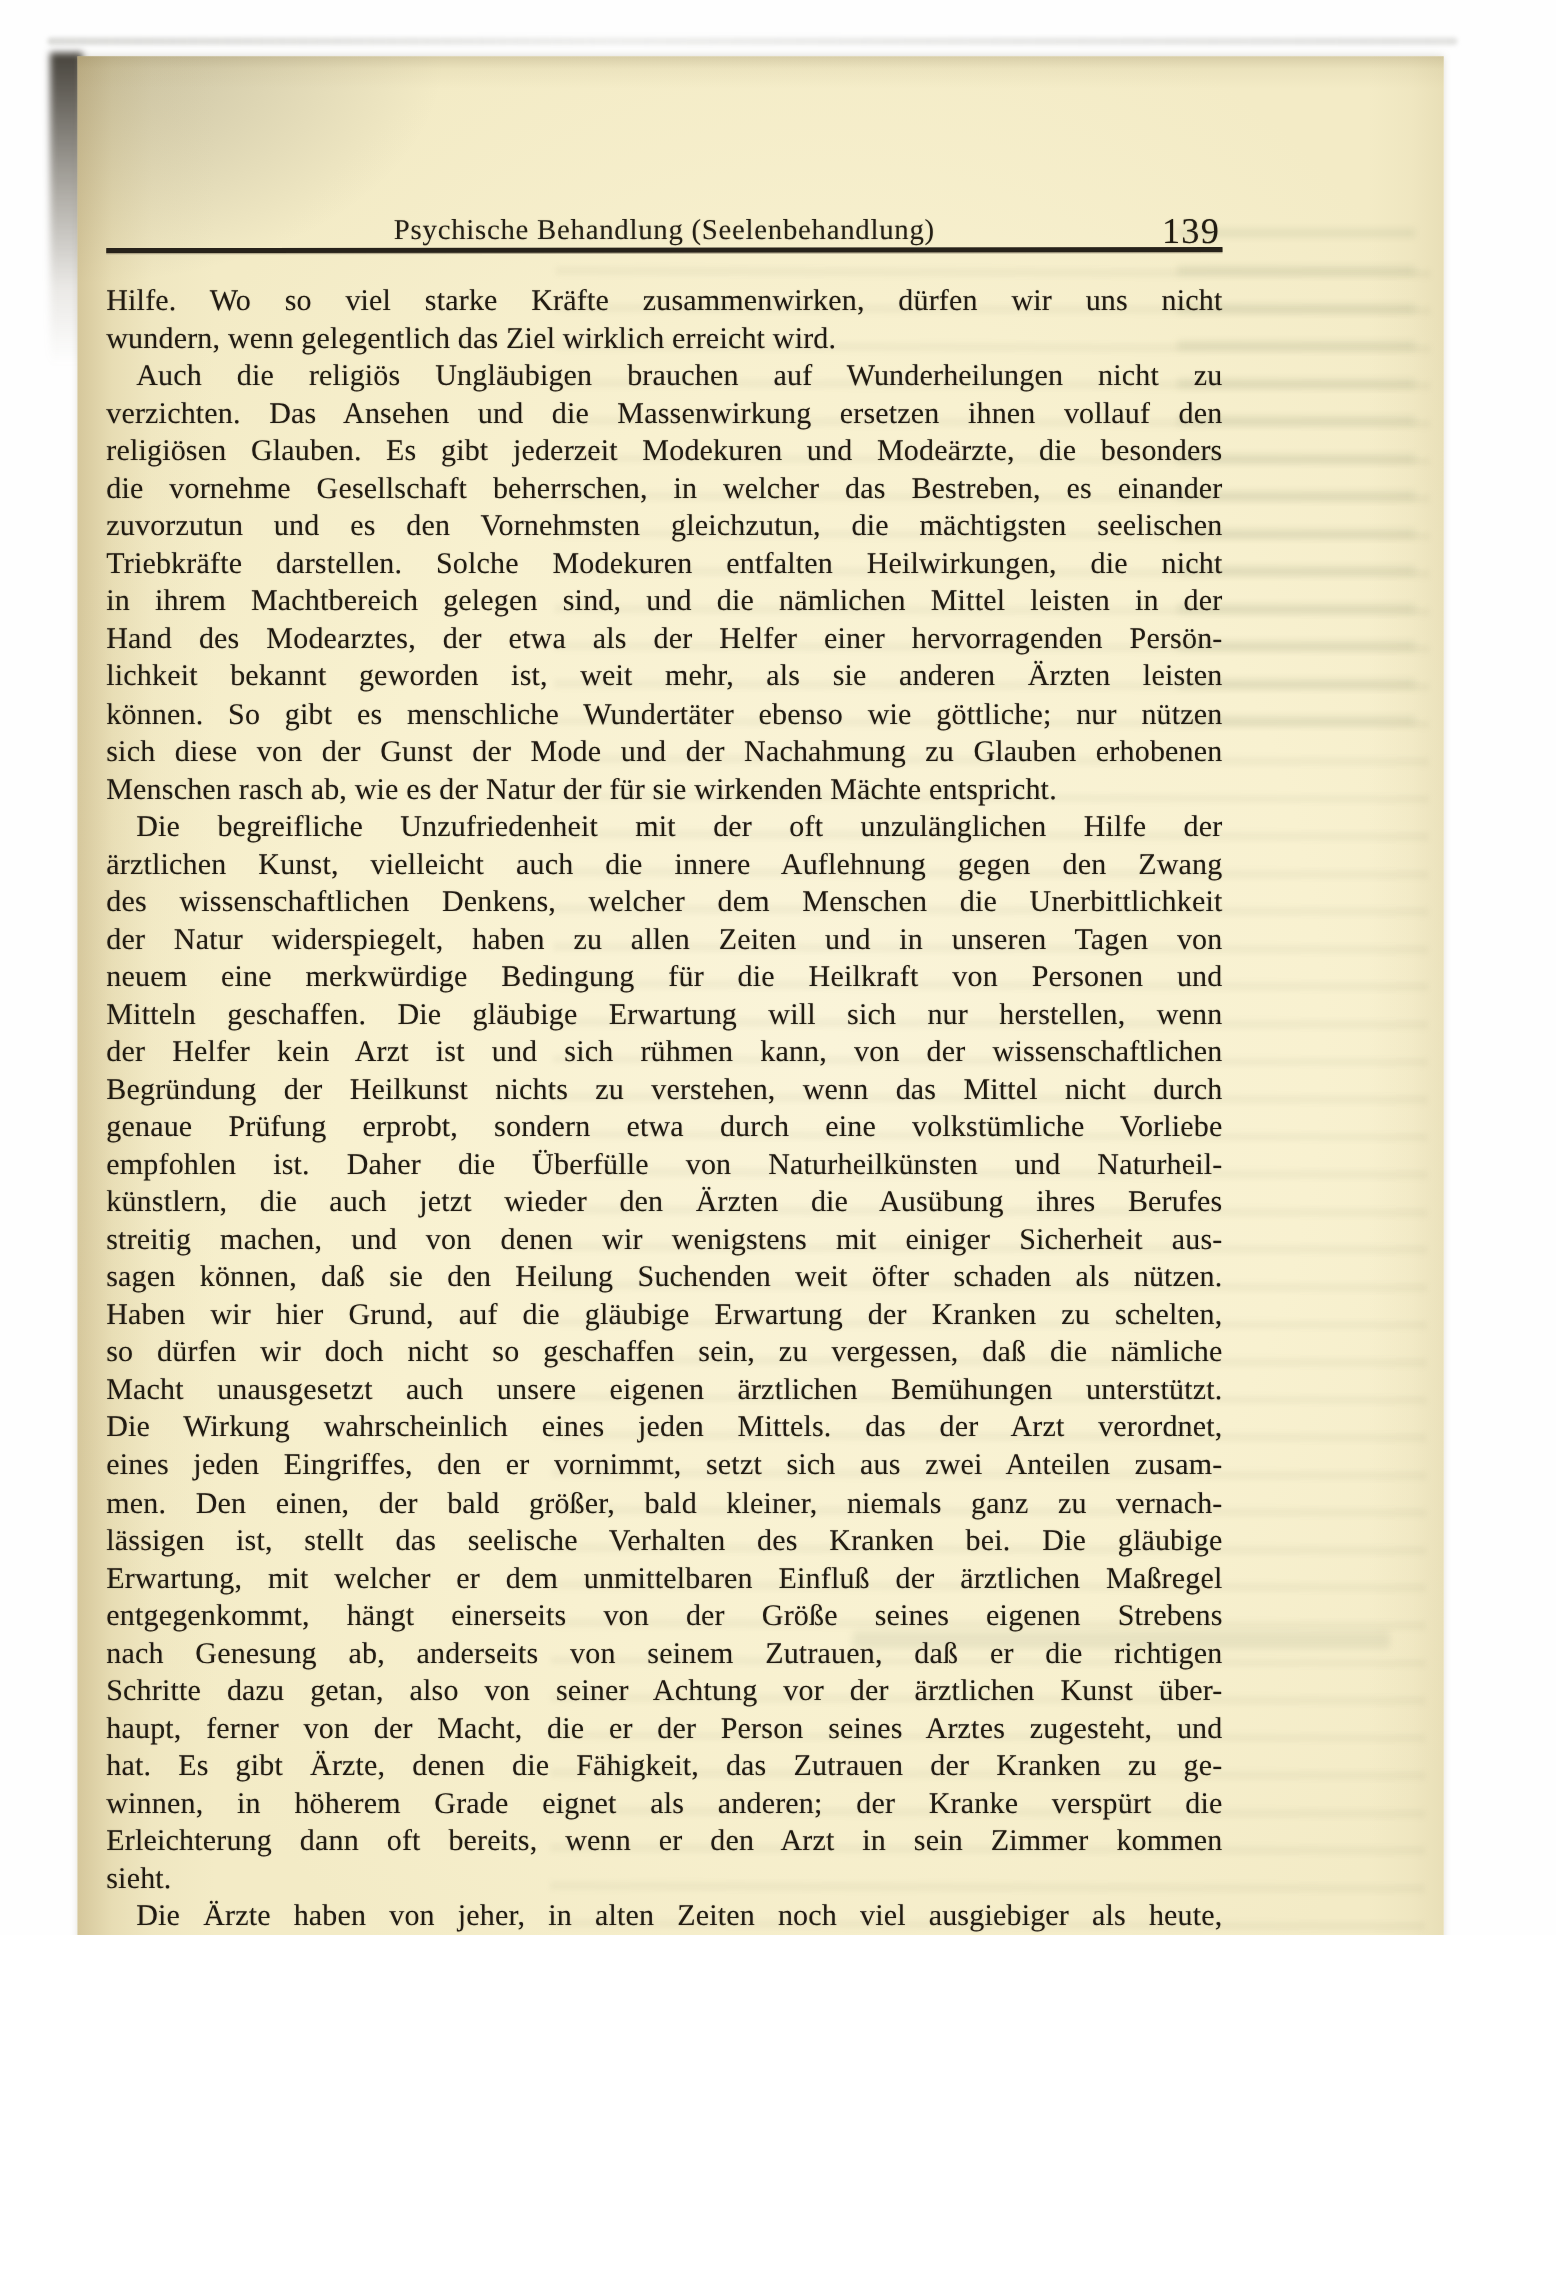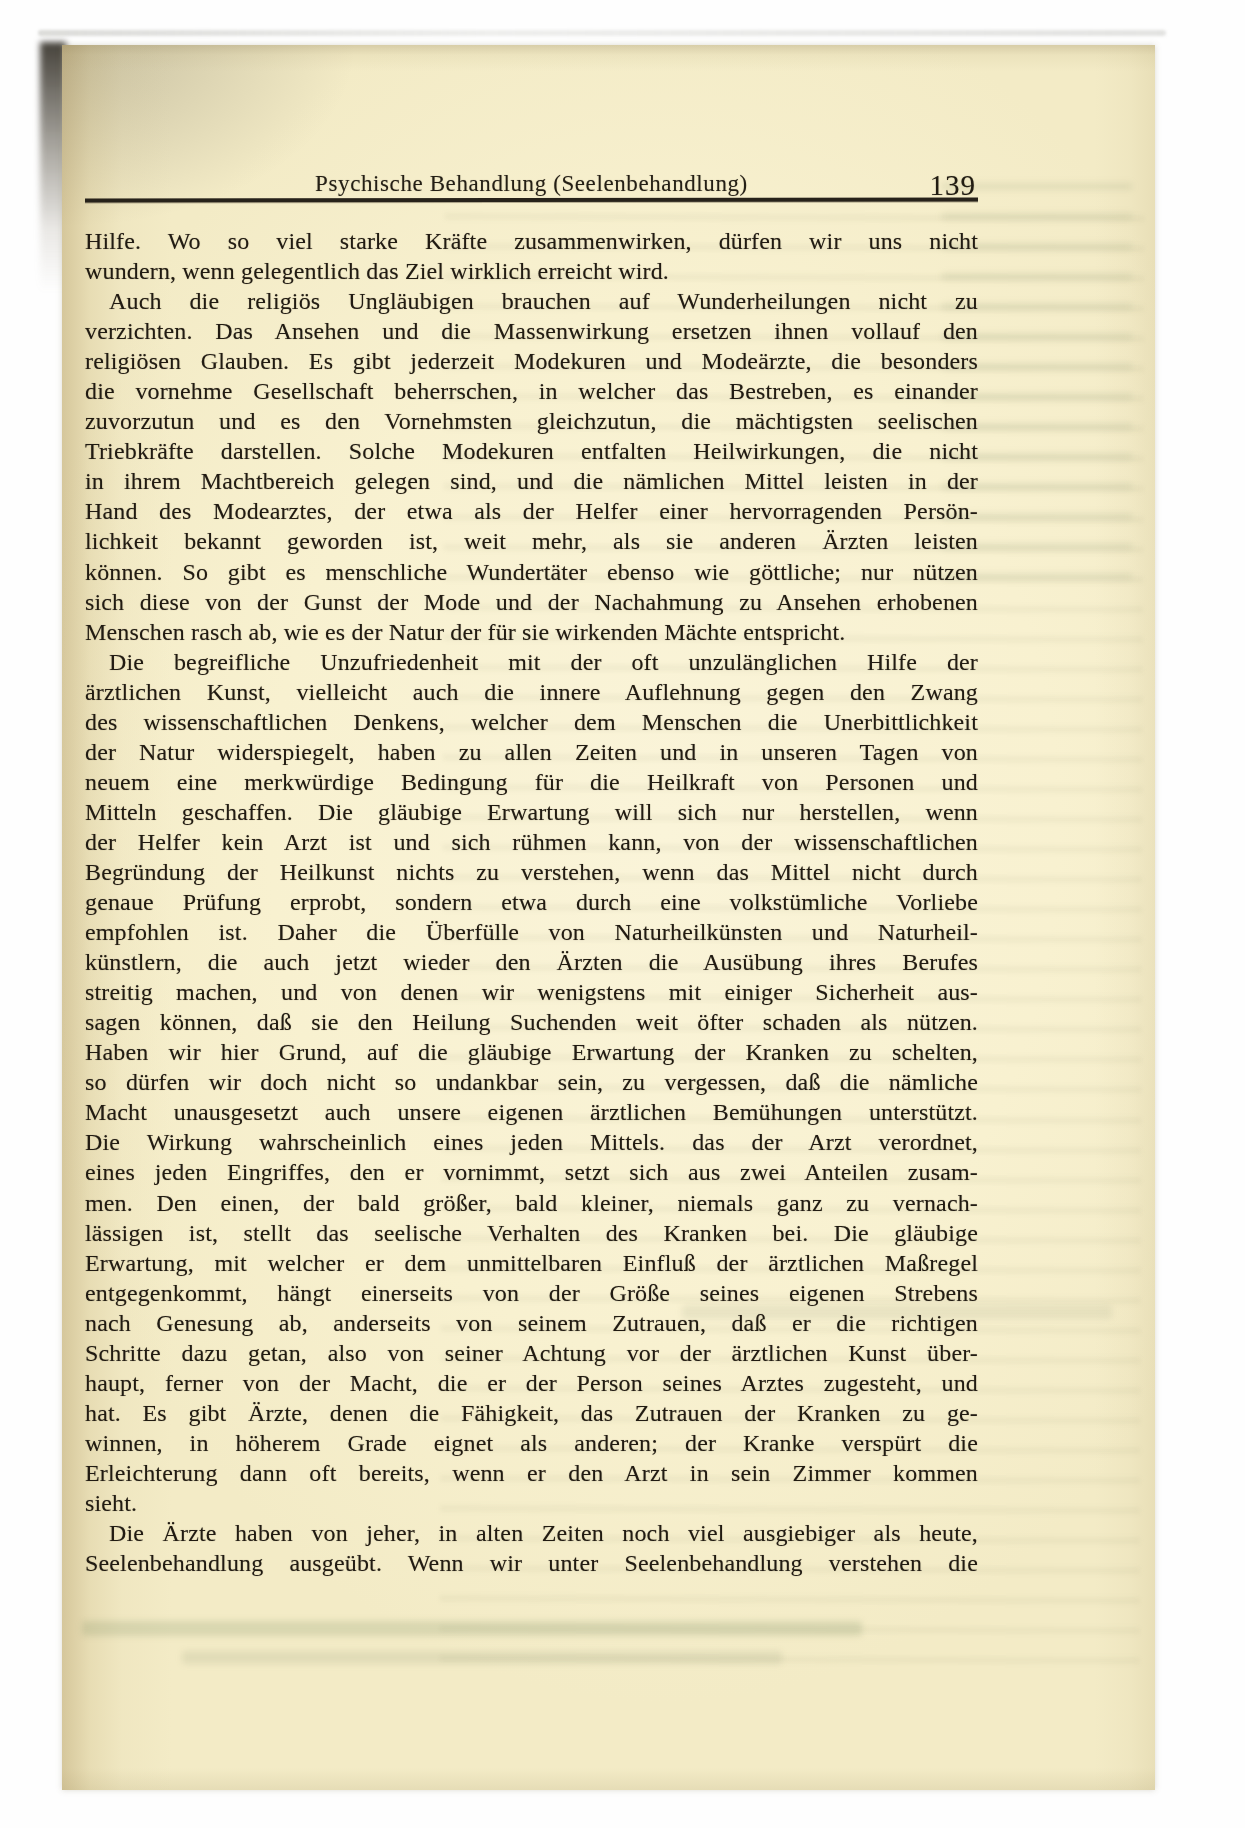--- a/index.html
+++ b/index.html
@@ -1,16 +1,16 @@
 <!DOCTYPE html>
 <html><head>
 <meta charset="utf-8">
 <style>
   html,body{margin:0;padding:0;background:#ffffff;}
-  #stage{position:relative;width:1245px;height:1828px;background:#fefefe;overflow:hidden;
+  #stage{position:relative;width:1245px;height:1548px;background:#fefefe;overflow:hidden;
          font-family:"Liberation Serif","DejaVu Serif",serif;}
   
   .streak{position:absolute;left:38px;top:30px;width:1128px;height:6px;
           background:linear-gradient(90deg,rgba(190,190,185,.55),rgba(210,210,205,.35) 40%,rgba(200,200,196,.5));
           filter:blur(1.5px);border-radius:3px;}
   
   .gutter-shadow{position:absolute;left:40px;top:42px;width:26px;height:250px;
           background:linear-gradient(to bottom,rgba(50,46,38,.9),rgba(80,74,60,.45) 45%,rgba(120,110,90,.15) 75%,transparent);
           filter:blur(3px);}
   .page{position:absolute;left:62px;top:45px;width:1093px;height:1745px;
@@ -76,37 +76,37 @@
         <div class="pline indent">Auch die religiös Ungläubigen brauchen auf Wunderheilungen nicht zu</div>
         <div class="pline">verzichten. Das Ansehen und die Massenwirkung ersetzen ihnen vollauf den</div>
         <div class="pline">religiösen Glauben. Es gibt jederzeit Modekuren und Modeärzte, die besonders</div>
         <div class="pline">die vornehme Gesellschaft beherrschen, in welcher das Bestreben, es einander</div>
         <div class="pline">zuvorzutun und es den Vornehmsten gleichzutun, die mächtigsten seelischen</div>
         <div class="pline">Triebkräfte darstellen. Solche Modekuren entfalten Heilwirkungen, die nicht</div>
         <div class="pline">in ihrem Machtbereich gelegen sind, und die nämlichen Mittel leisten in der</div>
         <div class="pline">Hand des Modearztes, der etwa als der Helfer einer hervorragenden Persön-</div>
         <div class="pline">lichkeit bekannt geworden ist, weit mehr, als sie anderen Ärzten leisten</div>
         <div class="pline">können. So gibt es menschliche Wundertäter ebenso wie göttliche; nur nützen</div>
-        <div class="pline">sich diese von der Gunst der Mode und der Nachahmung zu Ansehen erhobenen</div>
+        <div class="pline">sich diese von der Gunst der Mode und der Nachahmung zu Glauben erhobenen</div>
         <div class="pline endleft">Menschen rasch ab, wie es der Natur der für sie wirkenden Mächte entspricht.</div>
         <div class="pline indent">Die begreifliche Unzufriedenheit mit der oft unzulänglichen Hilfe der</div>
         <div class="pline">ärztlichen Kunst, vielleicht auch die innere Auflehnung gegen den Zwang</div>
         <div class="pline">des wissenschaftlichen Denkens, welcher dem Menschen die Unerbittlichkeit</div>
         <div class="pline">der Natur widerspiegelt, haben zu allen Zeiten und in unseren Tagen von</div>
         <div class="pline">neuem eine merkwürdige Bedingung für die Heilkraft von Personen und</div>
         <div class="pline">Mitteln geschaffen. Die gläubige Erwartung will sich nur herstellen, wenn</div>
         <div class="pline">der Helfer kein Arzt ist und sich rühmen kann, von der wissenschaftlichen</div>
         <div class="pline">Begründung der Heilkunst nichts zu verstehen, wenn das Mittel nicht durch</div>
         <div class="pline">genaue Prüfung erprobt, sondern etwa durch eine volkstümliche Vorliebe</div>
         <div class="pline">empfohlen ist. Daher die Überfülle von Naturheilkünsten und Naturheil-</div>
         <div class="pline">künstlern, die auch jetzt wieder den Ärzten die Ausübung ihres Berufes</div>
         <div class="pline">streitig machen, und von denen wir wenigstens mit einiger Sicherheit aus-</div>
         <div class="pline">sagen können, daß sie den Heilung Suchenden weit öfter schaden als nützen.</div>
         <div class="pline">Haben wir hier Grund, auf die gläubige Erwartung der Kranken zu schelten,</div>
-        <div class="pline">so dürfen wir doch nicht so undankbar sein, zu vergessen, daß die nämliche</div>
+        <div class="pline">so dürfen wir doch nicht so geschaffen sein, zu vergessen, daß die nämliche</div>
         <div class="pline">Macht unausgesetzt auch unsere eigenen ärztlichen Bemühungen unterstützt.</div>
         <div class="pline">Die Wirkung wahrscheinlich eines jeden Mittels. das der Arzt verordnet,</div>
         <div class="pline">eines jeden Eingriffes, den er vornimmt, setzt sich aus zwei Anteilen zusam-</div>
         <div class="pline">men. Den einen, der bald größer, bald kleiner, niemals ganz zu vernach-</div>
         <div class="pline">lässigen ist, stellt das seelische Verhalten des Kranken bei. Die gläubige</div>
         <div class="pline">Erwartung, mit welcher er dem unmittelbaren Einfluß der ärztlichen Maßregel</div>
         <div class="pline">entgegenkommt, hängt einerseits von der Größe seines eigenen Strebens</div>
         <div class="pline">nach Genesung ab, anderseits von seinem Zutrauen, daß er die richtigen</div>
         <div class="pline">Schritte dazu getan, also von seiner Achtung vor der ärztlichen Kunst über-</div>
         <div class="pline">haupt, ferner von der Macht, die er der Person seines Arztes zugesteht, und</div>

